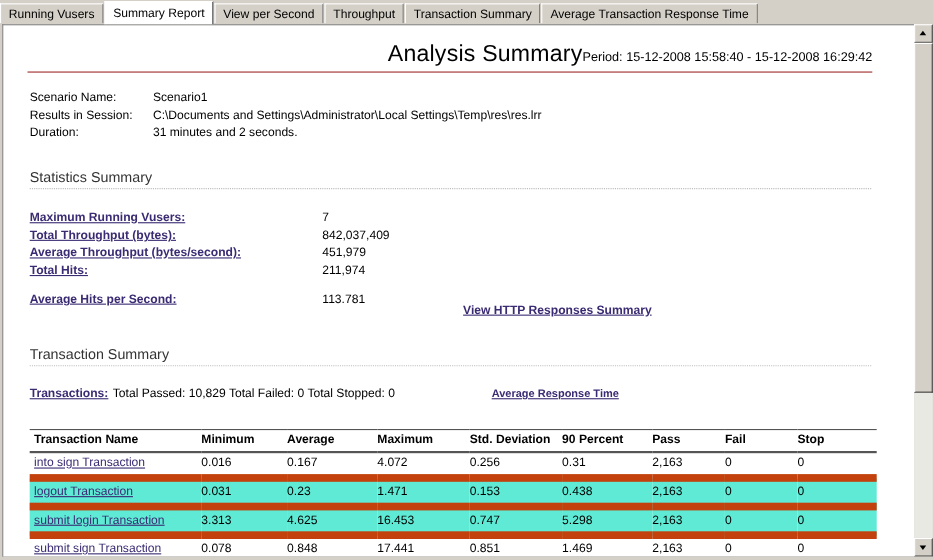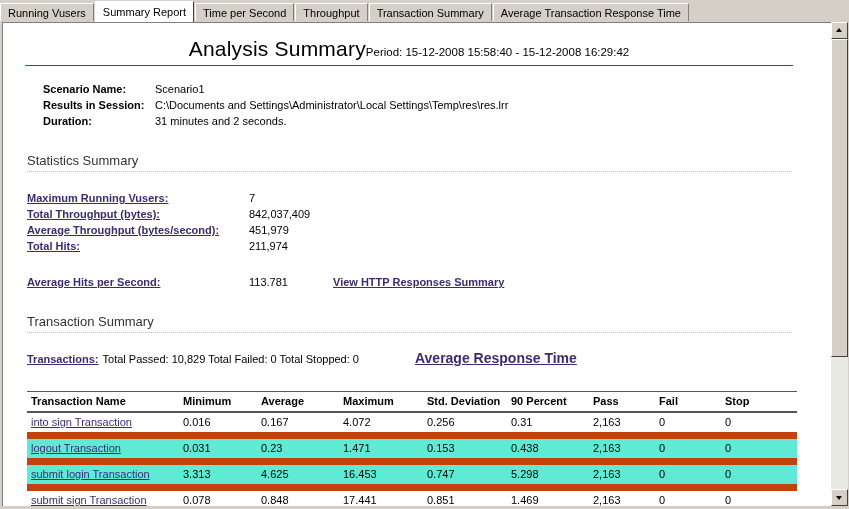--- a/index.html
+++ b/index.html
@@ -88,21 +88,21 @@
   
   .content {
     padding: 14px 22px 0 22px;
     box-sizing: border-box;
     width: 812px;
   }
 
   .titlerow {
     display: flex;
     align-items: baseline;
-    justify-content: center;
+    justify-content: flex-end;
     border-bottom: 1px solid #9e2a2a;
     padding-bottom: 4px;
   }
   .bigtitle {
     font-size: 21px;
     font-family: "Liberation Sans", sans-serif;
     font-weight: normal;
     color: #000000;
     letter-spacing: 0.2px;
   }
@@ -116,26 +116,25 @@
   .metablock {
     margin-top: 16px;
     margin-left: 2px;
   }
   .metarow {
     display: flex;
     line-height: 15px;
     margin-bottom: 1px;
   }
   .metalabel {
-    font-weight: bold;
+    font-weight: normal;
     font-size: 11px;
     width: 112px;
     flex: none;
     white-space: nowrap;
-    margin-left: 16px;
   }
   .metaval {
     font-size: 11px;
     white-space: nowrap;
   }
 
   .sectiontitle {
     margin-top: 24px;
     margin-left: 2px;
     font-size: 13px;
@@ -147,21 +146,22 @@
     box-sizing: border-box;
   }
 
   .statlist {
     margin-top: 18px;
     margin-left: 2px;
   }
   .statrow {
     display: flex;
     line-height: 16px;
-    align-items: flex-end;
+    align-items: center;
+    gap: 44px;
   }
   .statlabel {
     font-weight: bold;
     font-size: 11px;
     color: #3b2b73;
     text-decoration: underline;
     white-space: nowrap;
     width: 222px;
     flex: none;
     cursor: pointer;
@@ -198,27 +198,27 @@
     text-decoration: underline;
     white-space: nowrap;
     cursor: pointer;
   }
   .transtext {
     font-size: 11px;
     margin-left: 4px;
     white-space: nowrap;
   }
   .avgresp {
-    font-size: 14px;
+    font-size: 10px;
     font-weight: bold;
     color: #3b2b73;
     text-decoration: underline;
     white-space: nowrap;
     cursor: pointer;
-    margin-left: 56px;
+    margin-left: 88px;
   }
 
   
   .tblwrap {
     margin-top: 24px;
     margin-left: 2px;
     width: 766px;
   }
   table.txtable {
     border-collapse: collapse;
@@ -328,21 +328,21 @@
     height: 3px;
     background: #d4d0c8;
   }
 </style>
 </head>
 <body>
 
 <div class="tabstrip">
   <div class="tab">Running Vusers</div>
   <div class="tab active">Summary Report</div>
-  <div class="tab">Time per Second</div>
+  <div class="tab">View per Second</div>
   <div class="tab">Throughput</div>
   <div class="tab">Transaction Summary</div>
   <div class="tab">Average Transaction Response Time</div>
 </div>
 
 <div class="client">
 
   <div class="reportframe">
     <div class="reportinner">
       <div class="content">

